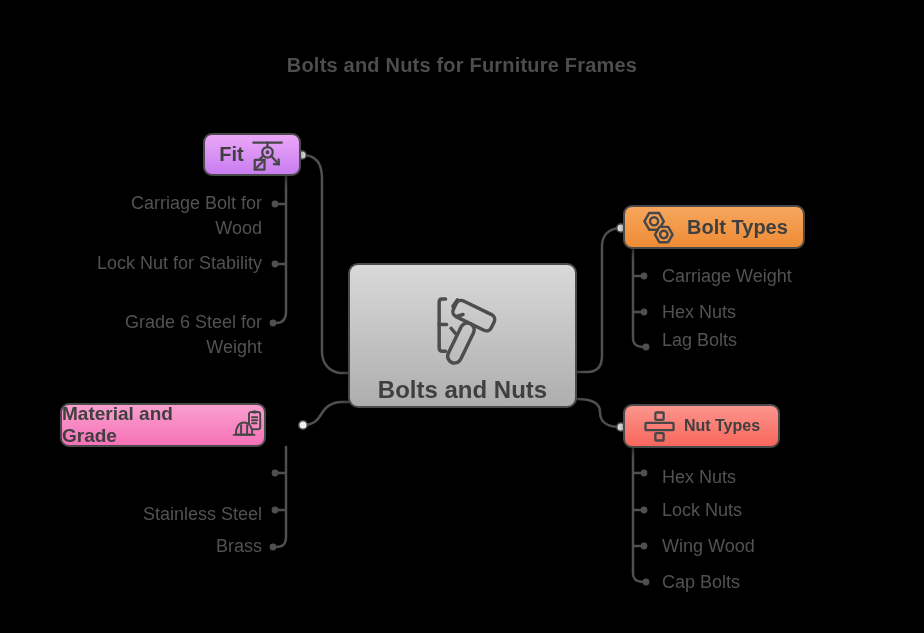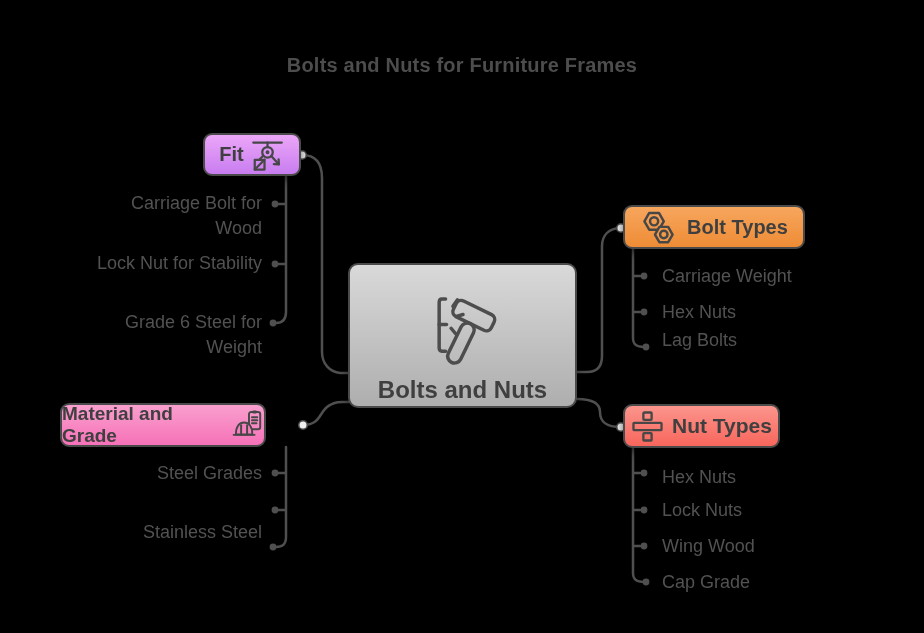--- a/index.html
+++ b/index.html
@@ -15,21 +15,21 @@
   .node {
     position:absolute; box-sizing:border-box; border:2px solid #4a4a4a; border-radius:9px;
     display:flex; align-items:center; justify-content:center;
     color:#3f3f3f; font-weight:bold; box-shadow:0 4px 9px rgba(0,0,0,.55);
   }
   #root-node  { left:348px; top:263px; width:229px; height:145px; flex-direction:column; font-size:24px; border-radius:10px; padding-top:20px; }
   #root-node .nlabel { margin-top:1px; }
   #fit-node      { left:203px; top:133px; width:98px;  height:43px; font-size:20px; gap:6px; }
   #material-node { left:60px;  top:403px; width:206px; height:44px; font-size:19px; gap:8px; }
   #bolt-node     { left:623px; top:205px; width:182px; height:44px; font-size:20px; gap:10px; }
-  #nut-node      { left:623px; top:404px; width:157px; height:44px; font-size:21px; gap:8px; }
+  #nut-node      { left:623px; top:404px; width:157px; height:44px; font-size:16px; gap:8px; }
   .item { position:absolute; font-size:18px; line-height:25px; color:#525252; }
   .item.left  { width:175px; right:662px; text-align:right; }
   .item.right { left:662px; white-space:nowrap; }
   .nlabel { display:inline-block; }
 </style>
 </head>
 <body>
 
 <div class="canvas">
 
@@ -130,25 +130,25 @@
       <rect x="3" y="15.5" width="34" height="9" rx="1"></rect>
       <rect x="15" y="28" width="10" height="9" rx="1"></rect>
     </svg>
     <span class="nlabel">Nut Types</span>
   </div>
 
   <div class="item left" style="top:191px">Carriage Bolt for Wood</div>
   <div class="item left" style="top:251px">Lock Nut for Stability</div>
   <div class="item left" style="top:310px">Grade 6 Steel for Weight</div>
 
-  <div class="item left" style="top:461px">Steel Grades</div>
-  <div class="item left" style="top:520px">Stainless Steel</div>
+  <div class="item left" style="top:502px">Stainless Steel</div>
+  <div class="item left" style="top:534px">Brass</div>
 
   <div class="item right" style="top:264px">Carriage Weight</div>
   <div class="item right" style="top:300px">Hex Nuts</div>
   <div class="item right" style="top:328px">Lag Bolts</div>
 
   <div class="item right" style="top:465px">Hex Nuts</div>
   <div class="item right" style="top:498px">Lock Nuts</div>
   <div class="item right" style="top:534px">Wing Wood</div>
-  <div class="item right" style="top:570px">Cap Grade</div>
+  <div class="item right" style="top:570px">Cap Bolts</div>
 
 </div>
 
 </body></html>

